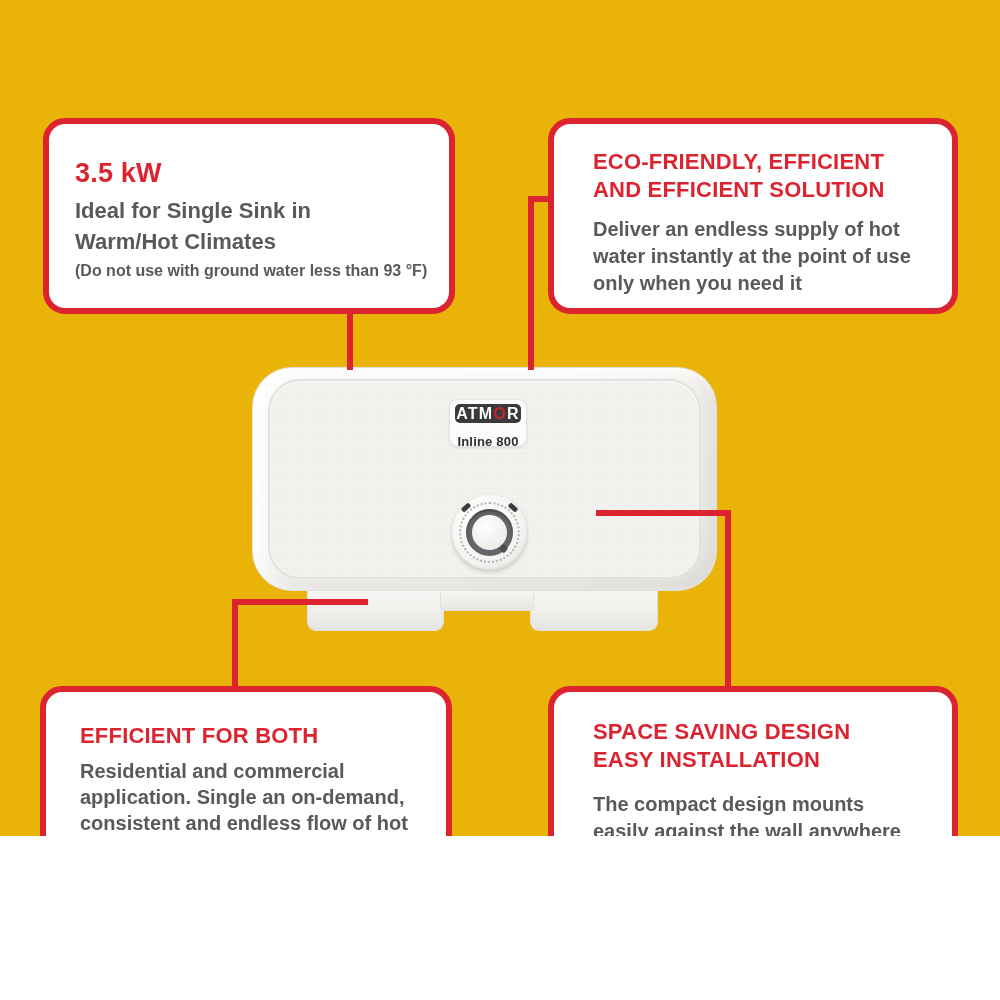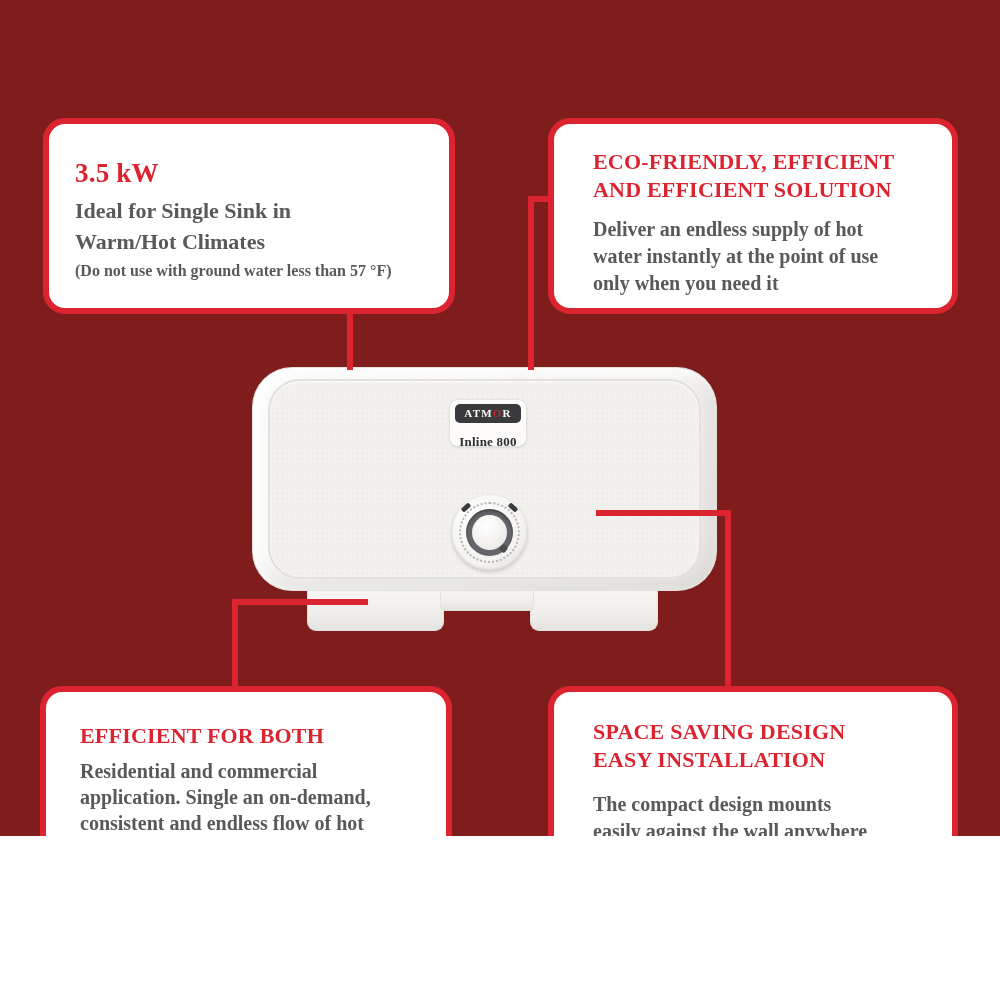--- a/index.html
+++ b/index.html
@@ -5,22 +5,22 @@
   :root {
     --red: #DC2430;
     --gray: #58595B;
     --logo-dark: #3A3A3C;
   }
   html, body { margin: 0; padding: 0; background: #ffffff; }
   .stage {
     position: relative;
     width: 1000px;
     height: 836px;
-    background: #7f1d1d;
-    font-family: Liberation Serif, serif;
+    background: #eab308;
+    font-family: Liberation Sans, sans-serif;
     font-weight: bold;
     overflow: hidden;
   }
   
   .callout {
     position: absolute;
     box-sizing: border-box;
     background: #ffffff;
     border: 6px solid var(--red);
     border-radius: 22px;
@@ -75,21 +75,21 @@
     box-shadow: 0 1px 2px rgba(0,0,0,0.10);
     box-sizing: border-box;
     display: flex; flex-direction: column; align-items: center;
   }
   .logo-bar {
     margin-top: 4px;
     width: 66px; height: 19px;
     background: var(--logo-dark);
     border-radius: 5px;
     color: #ffffff;
-    font-size: 11px; letter-spacing: 1.2px;
+    font-size: 16px; letter-spacing: 1.2px;
     display: flex; align-items: center; justify-content: center;
     line-height: 19px;
   }
   .logo-o { color: #C1272D; }
   .model { margin-top: 11px; color: #2F2F31; font-size: 13px; letter-spacing: 0.2px; }
   .dial {
     position: absolute; z-index: 3;
     left: 452px; top: 495px; width: 75px; height: 75px;
     border-radius: 50%;
     background: radial-gradient(circle at 35% 30%, #FFFFFF 0%, #F3F2F0 65%, #DCDAD6 100%);
@@ -116,21 +116,21 @@
 </style>
 </head>
 <body>
 
 <div class="stage">
 
   <section class="callout tl">
     <h2 class="title big">3.5 kW</h2>
     <p class="body lg">Ideal for Single Sink in
 Warm/Hot Climates</p>
-    <p class="note">(Do not use with ground water less than 57 °F)</p>
+    <p class="note">(Do not use with ground water less than 93 °F)</p>
   </section>
 
   <section class="callout tr">
     <h2 class="title">ECO-FRIENDLY, EFFICIENT
 AND EFFICIENT SOLUTION</h2>
     <p class="body">Deliver an endless supply of hot
 water instantly at the point of use
 only when you need it</p>
   </section>
 

